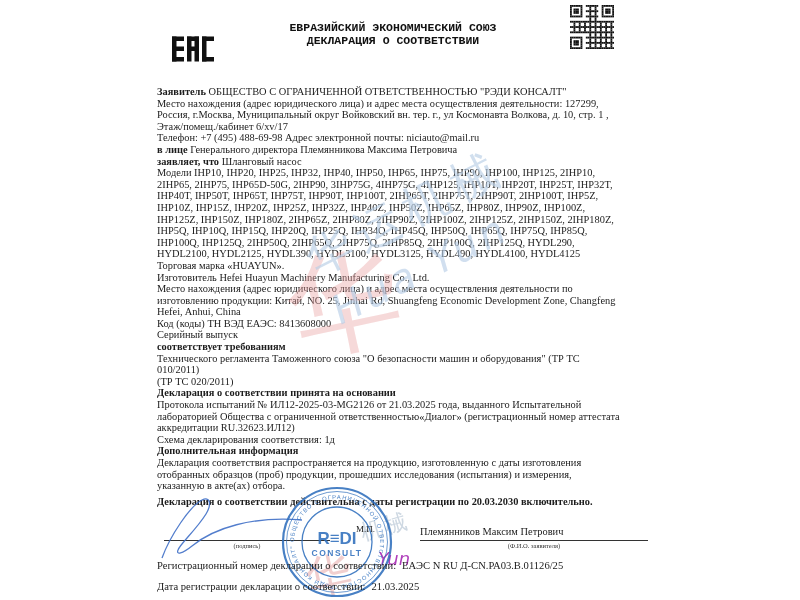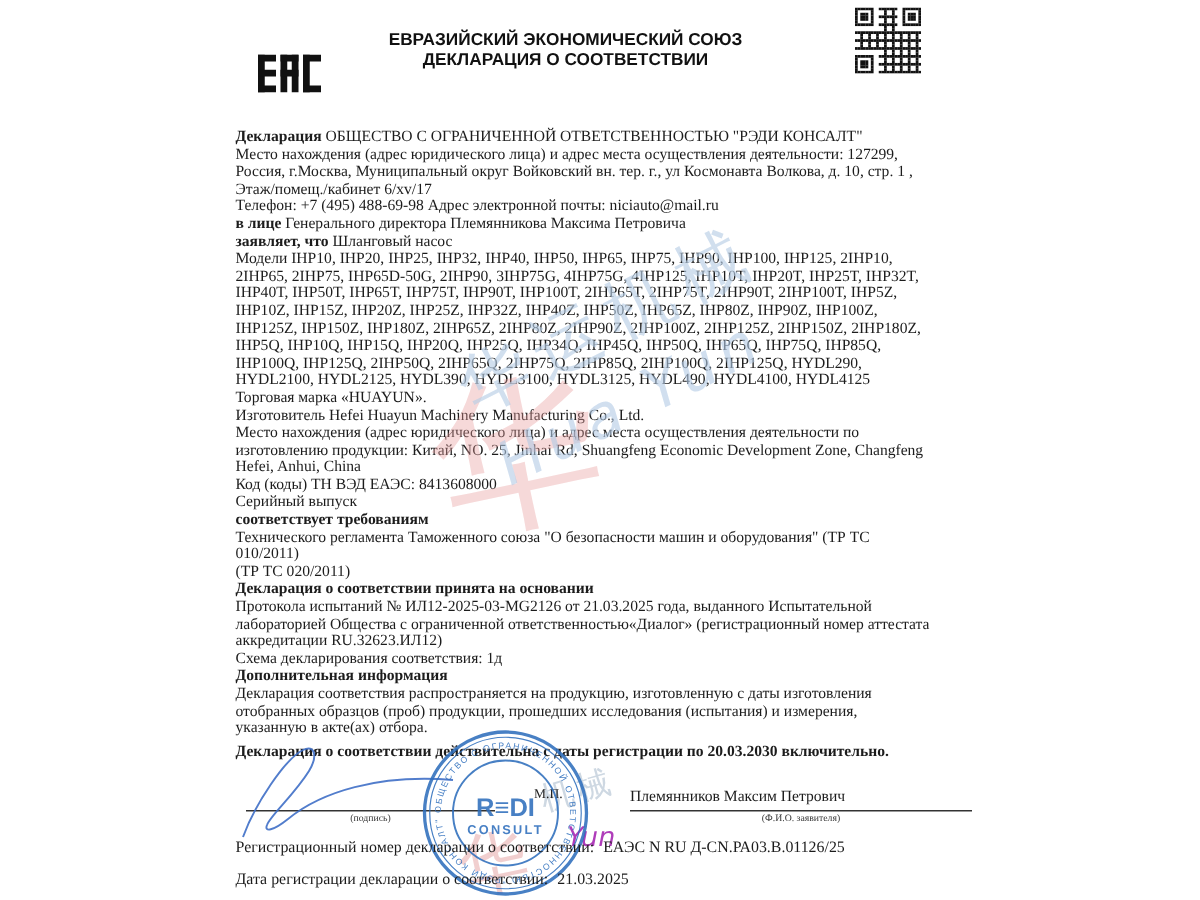--- a/index.html
+++ b/index.html
@@ -1,21 +1,21 @@
 <!DOCTYPE html>
 <html><head>
 <meta charset="utf-8">
 <style>
   html,body{margin:0;padding:0;background:#fff;}
   .page{position:relative;width:800px;height:600px;background:#ffffff;overflow:hidden;
         font-family:"Liberation Serif",serif;color:#1c1c1c;}
   
   .eac{position:absolute;left:172px;top:24px;}
-  .title{position:absolute;left:232px;top:21px;width:290px;text-align:center;
-         font-family:Liberation Sans, sans-serif;font-weight:bold;font-size:11.5px;line-height:13px;color:#111;}
+  .title{position:absolute;left:248px;top:21px;width:290px;text-align:center;
+         font-family:Liberation Mono, monospace;font-weight:bold;font-size:11.5px;line-height:13px;color:#111;}
   .qr{position:absolute;left:570px;top:5px;}
   
   .doc-body{position:absolute;left:157px;top:86px;width:500px;}
   .bl{height:11.6px;line-height:11.6px;font-size:10.4px;white-space:nowrap;}
   .bl b{font-weight:bold;}
   
   .wm{position:absolute;pointer-events:none;font-family:"DejaVu Sans",sans-serif;}
   .wm-main{left:295px;top:235px;transform:rotate(-27deg);transform-origin:left top;text-align:left;}
   .wm-cn{font-size:46px;letter-spacing:8px;color:#b9cfe6;opacity:.65;}
   .wm-latin{font-size:40px;font-style:italic;color:#b3cbe6;opacity:.6;letter-spacing:4px;margin-top:2px;}
@@ -377,21 +377,21 @@
       <rect x="40.48" y="42.24" width="1.82" height="1.82"></rect>
       <rect x="42.24" y="15.84" width="1.82" height="1.82"></rect>
       <rect x="42.24" y="21.12" width="1.82" height="1.82"></rect>
       <rect x="42.24" y="26.40" width="1.82" height="1.82"></rect>
       <rect x="42.24" y="31.68" width="1.82" height="1.82"></rect>
       <rect x="42.24" y="36.96" width="1.82" height="1.82"></rect>
       <rect x="42.24" y="42.24" width="1.82" height="1.82"></rect>
     </svg>
 
   <div class="doc-body">
-      <div class="bl"><b>Декларация</b><span> ОБЩЕСТВО С ОГРАНИЧЕННОЙ ОТВЕТСТВЕННОСТЬЮ "РЭДИ КОНСАЛТ"</span></div>
+      <div class="bl"><b>Заявитель</b><span> ОБЩЕСТВО С ОГРАНИЧЕННОЙ ОТВЕТСТВЕННОСТЬЮ "РЭДИ КОНСАЛТ"</span></div>
       <div class="bl"><span>Место нахождения (адрес юридического лица) и адрес места осуществления деятельности: 127299,</span></div>
       <div class="bl"><span>Россия, г.Москва, Муниципальный округ Войковский вн. тер. г., ул Космонавта Волкова, д. 10, стр. 1 ,</span></div>
       <div class="bl"><span>Этаж/помещ./кабинет 6/xv/17</span></div>
       <div class="bl"><span>Телефон: +7 (495) 488-69-98 Адрес электронной почты: niciauto@mail.ru</span></div>
       <div class="bl"><b>в лице</b><span> Генерального директора Племянникова Максима Петровича</span></div>
       <div class="bl"><b>заявляет, что</b><span> Шланговый насос</span></div>
       <div class="bl"><span>Модели IHP10, IHP20, IHP25, IHP32, IHP40, IHP50, IHP65, IHP75, IHP90, IHP100, IHP125, 2IHP10,</span></div>
       <div class="bl"><span>2IHP65, 2IHP75, IHP65D-50G, 2IHP90, 3IHP75G, 4IHP75G, 4IHP125, IHP10T, IHP20T, IHP25T, IHP32T,</span></div>
       <div class="bl"><span>IHP40T, IHP50T, IHP65T, IHP75T, IHP90T, IHP100T, 2IHP65T, 2IHP75T, 2IHP90T, 2IHP100T, IHP5Z,</span></div>
       <div class="bl"><span>IHP10Z, IHP15Z, IHP20Z, IHP25Z, IHP32Z, IHP40Z, IHP50Z, IHP65Z, IHP80Z, IHP90Z, IHP100Z,</span></div>

